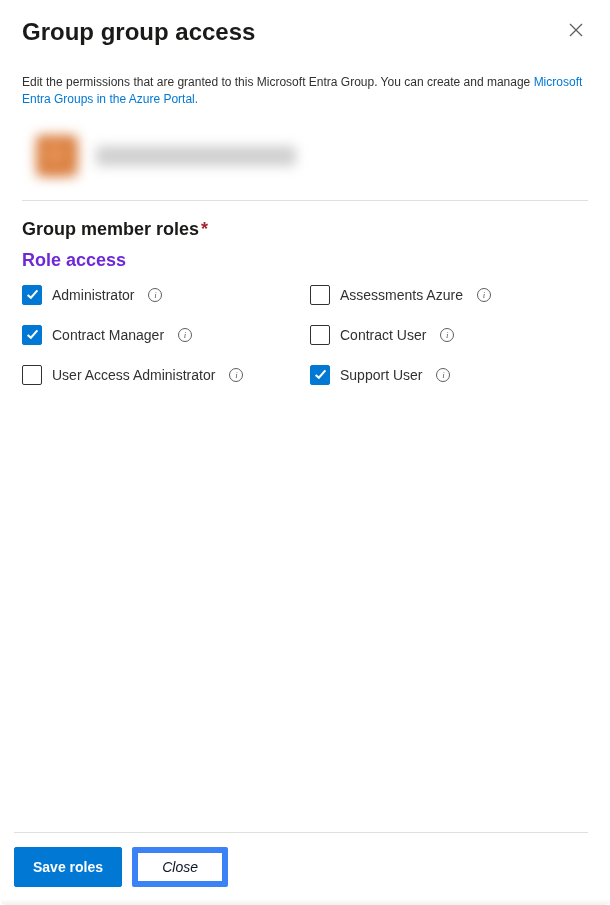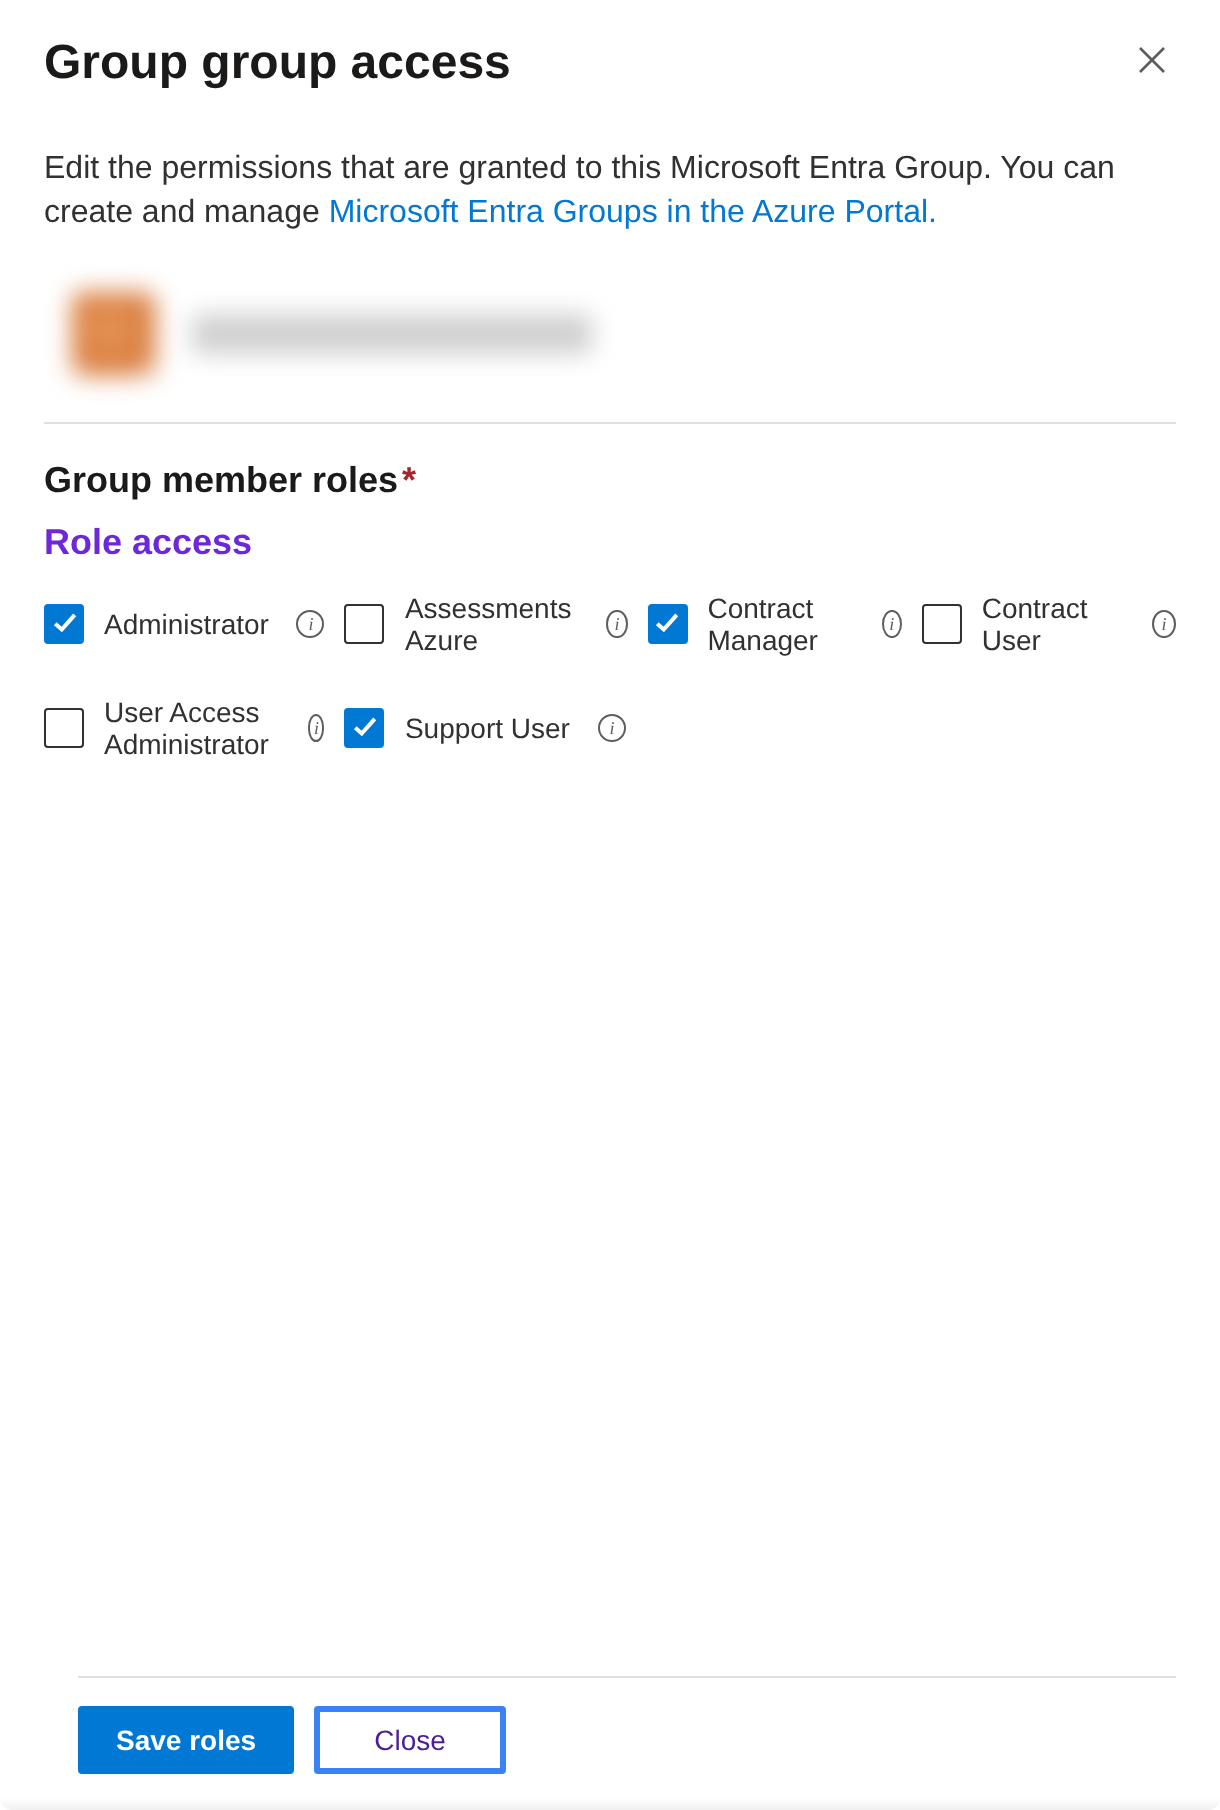--- a/index.html
+++ b/index.html
@@ -10,21 +10,21 @@
       background: #fff;
       width: 610px;
       height: 905px;
       position: relative;
       padding: 18px 22px;
     }
     .header { display: flex; justify-content: space-between; align-items: flex-start; margin-bottom: 28px; }
     .title { font-size: 24px; font-weight: 600; color: #1b1a19; }
     .close-btn { cursor: pointer; padding: 4px; color: #605e5c; }
     .close-btn svg { width: 16px; height: 16px; stroke: currentColor; }
-    .desc { font-size: 16px; color: #323130; line-height: 1.4; margin-bottom: 18px; }
+    .desc { font-size: 12px; color: #323130; line-height: 1.4; margin-bottom: 18px; }
     .desc a { color: #0078d4; text-decoration: none; }
     .blurred {
       height: 60px;
       width: 340px;
       margin-bottom: 14px;
       position: relative;
       display: flex;
       align-items: center;
       gap: 18px;
       padding-left: 14px;
@@ -40,21 +40,21 @@
     hr.divider {
       border: none; border-top: 1px solid #e1dfdd; margin: 0 0 18px 0;
     }
     .section-label {
       font-size: 18px; font-weight: 600; color: #1b1a19; margin-bottom: 10px;
     }
     .required-star { color: #a4262c; margin-left: 2px; }
     .sub-label { font-size: 18px; font-weight: 600; color: #6d28d9; margin-bottom: 14px; }
     .roles-grid {
       display: grid;
-      grid-template-columns: 1fr 1fr 1fr 1fr;
+      grid-template-columns: 1fr 1fr;
       column-gap: 10px;
       row-gap: 20px;
     }
     .role-item { display: flex; align-items: center; gap: 10px; }
     .chk {
       width: 20px; height: 20px; border: 1px solid #323130; border-radius: 2px;
       display: inline-flex; align-items: center; justify-content: center;
       flex-shrink: 0; cursor: pointer; background: #fff;
     }
     .chk.checked { background: #0078d4; border-color: #0078d4; }
@@ -62,30 +62,30 @@
     .chk svg { display: none; width: 13px; height: 13px; stroke: #fff; stroke-width: 2.5; fill: none; }
     .role-label { font-size: 14px; color: #323130; }
     .info-icon {
       display: inline-flex; width: 14px; height: 14px; margin-left: 4px;
       border: 1px solid #605e5c; border-radius: 50%;
       align-items: center; justify-content: center;
       font-size: 9px; color: #605e5c; font-style: italic; font-family: Georgia, serif;
       vertical-align: middle;
     }
     .footer {
-      position: absolute; bottom: 18px; left: 39px; right: 22px;
+      position: absolute; bottom: 18px; left: 14px; right: 22px;
     }
     .footer hr { border: none; border-top: 1px solid #e1dfdd; margin-bottom: 14px; }
     .btn-row { display: flex; gap: 10px; }
     .btn {
       padding: 6px 18px; font-size: 14px; border-radius: 2px;
       cursor: pointer; font-family: inherit; min-width: 96px; text-align: center;
     }
     .btn-primary { background: #0078d4; color: #fff; border: 1px solid #0078d4; font-weight: 600; }
-    .btn-secondary { background: #fff; color: #4c1d95; border: 3px solid #3b82f6; }
+    .btn-secondary { background: #fff; color: #0f172a; border: 6px solid #3b82f6; font-style: italic; }
     .bottom-shadow {
       position: absolute; left: 0; right: 0; bottom: 0; height: 6px;
       border-bottom-left-radius: 6px; border-bottom-right-radius: 6px;
       background: linear-gradient(to top, rgba(0,0,0,0.06), transparent);
     }
   </style>
 </head>
 <body>
 
 <div class="header">

